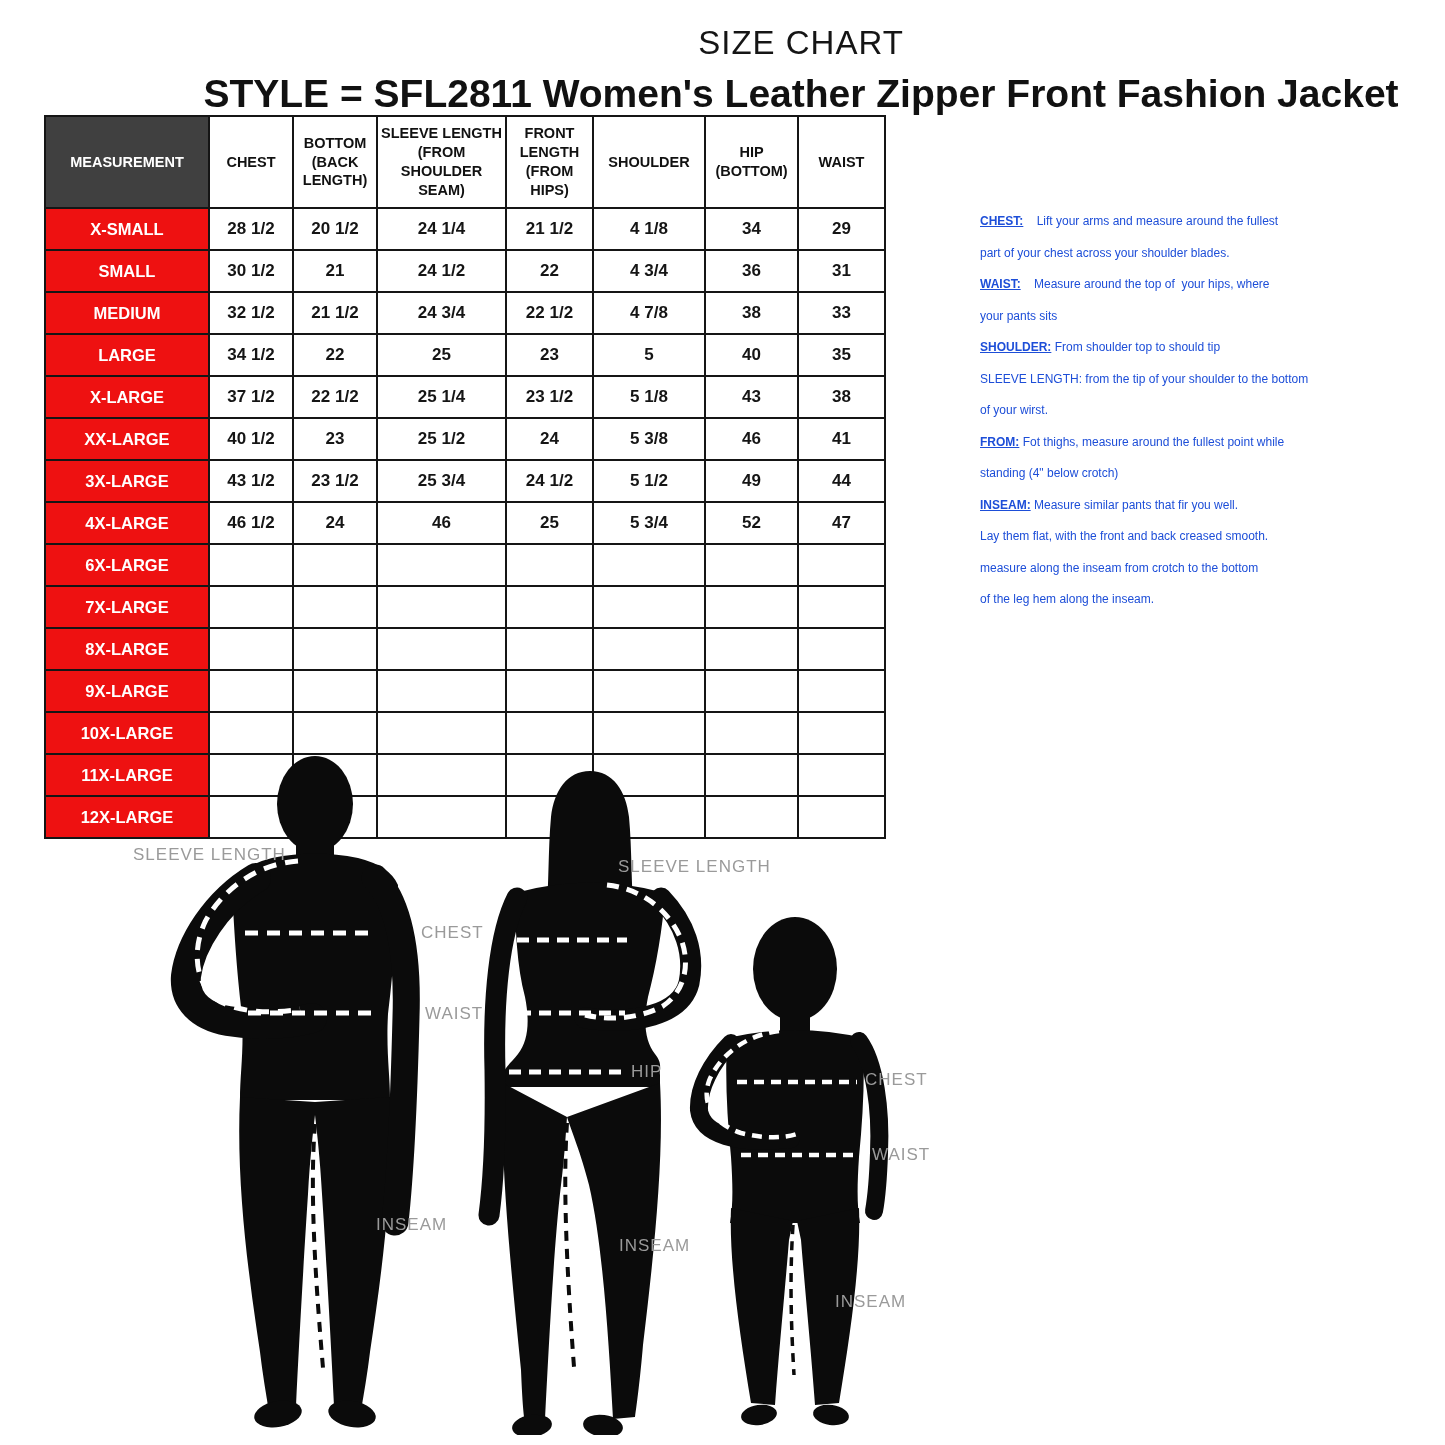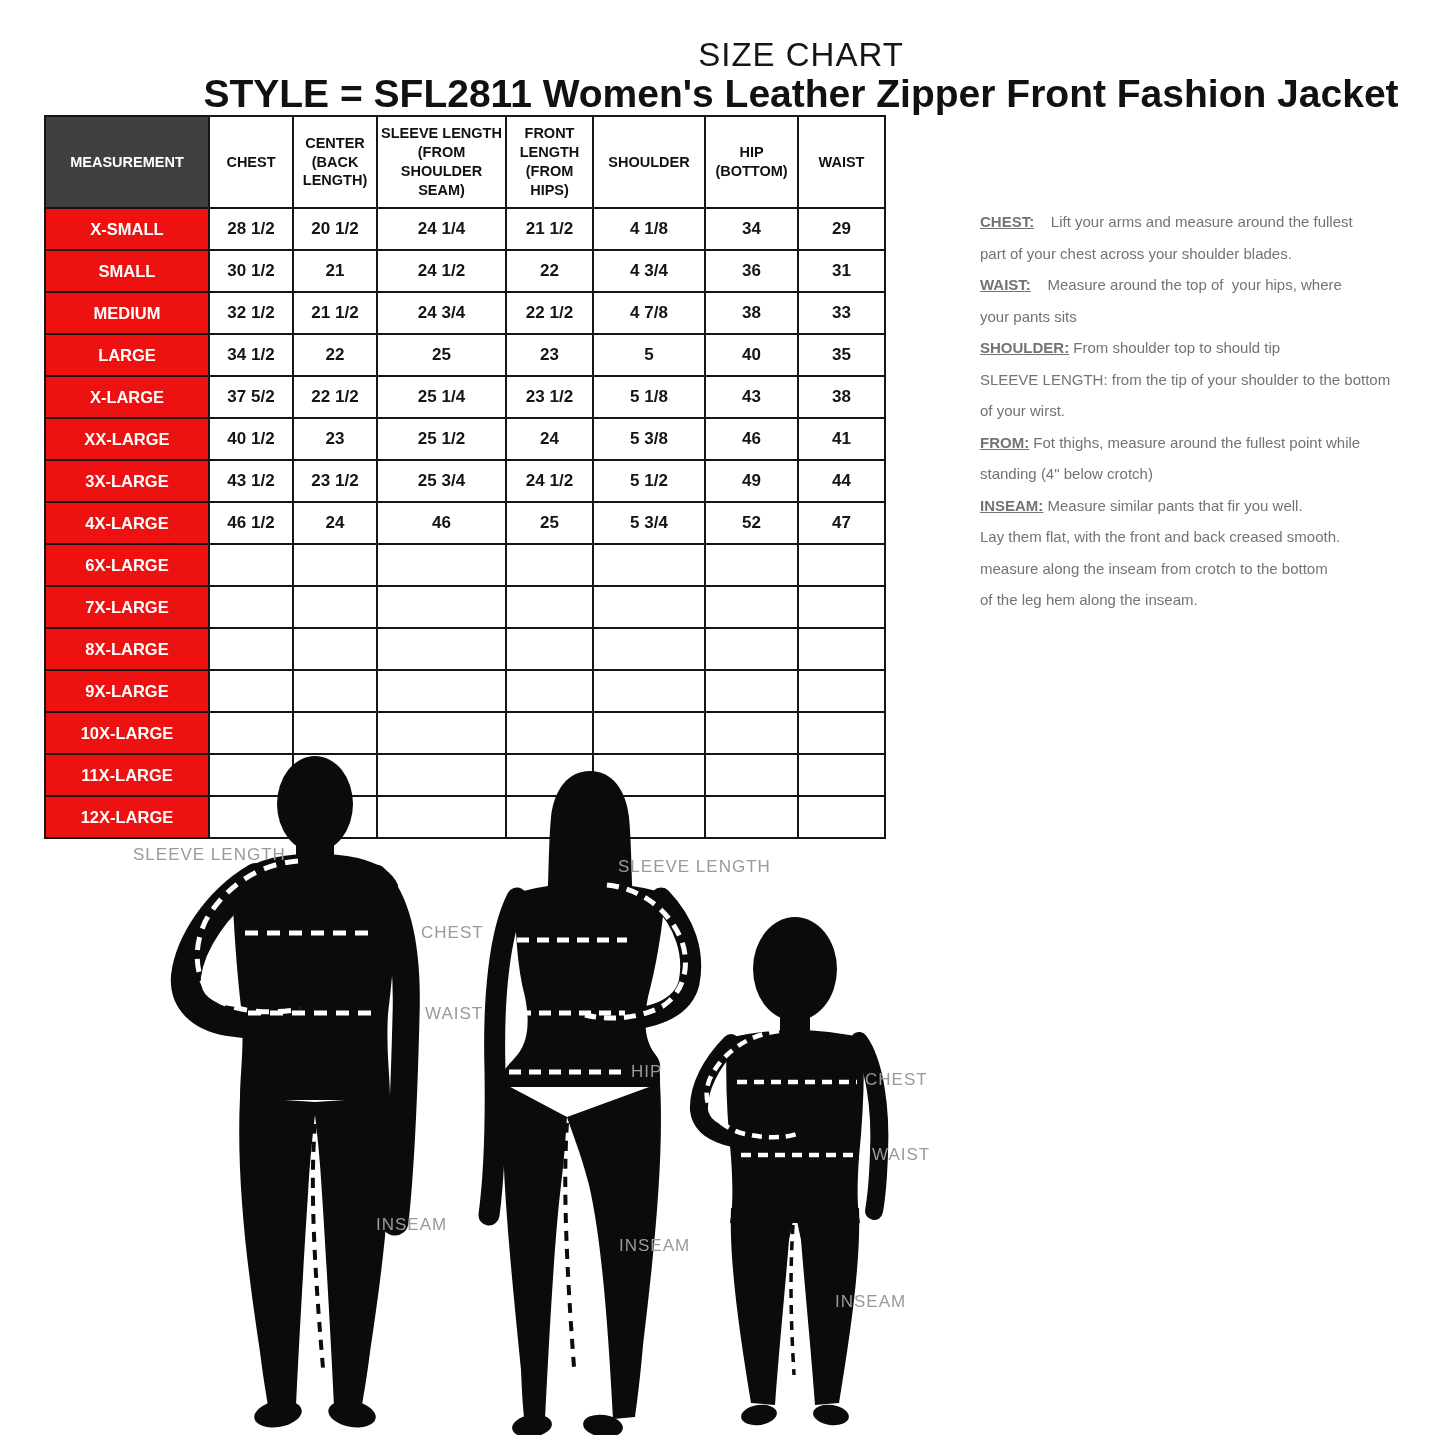--- a/index.html
+++ b/index.html
@@ -1,32 +1,32 @@
 <!DOCTYPE html>
 <html><head>
 <meta charset="utf-8">
 <style>
   html,body{margin:0;padding:0;background:#fff;}
   .page{position:relative;width:1445px;height:1445px;background:#ffffff;overflow:hidden;
         font-family:"Liberation Sans",sans-serif;color:#111;}
   .title{position:absolute;top:24px;left:801px;transform:translateX(-50%);
-         font-size:33px;font-weight:400;letter-spacing:1px;white-space:nowrap;color:#151515;margin-top:12px;}
+         font-size:33px;font-weight:400;letter-spacing:1px;white-space:nowrap;color:#151515;}
   .subtitle{position:absolute;top:72px;left:801px;transform:translateX(-50%);
             font-size:39px;font-weight:700;white-space:nowrap;color:#111;}
   .table-wrap{position:absolute;left:44px;top:115px;width:841px;height:592px;}
   table{border-collapse:collapse;table-layout:fixed;width:841px;height:592px;}
   th,td{border:2px solid #151515;padding:0 2px;overflow:hidden;}
   thead tr{height:92px;}
   tbody tr{height:42px;}
   th{font-size:14.5px;font-weight:700;text-align:center;vertical-align:middle;line-height:1.3;color:#111;}
   td{font-size:17px;font-weight:700;text-align:center;vertical-align:middle;color:#151515;}
   .red-cell{background:#404040;color:#ffffff;}
   .size-cell{background:#ee1111;color:#ffffff;font-size:16.5px;font-weight:700;}
   .instructions{position:absolute;left:980px;top:206px;width:440px;}
-  .instr-line{height:31.5px;line-height:31.5px;font-size:15px;white-space:pre;color:#737373;}
+  .instr-line{height:31.5px;line-height:31.5px;font-size:12px;white-space:pre;color:#1d4ed8;}
   .kw{font-weight:700;text-decoration:underline;}
   .figures{position:absolute;left:0;top:740px;width:1292px;height:705px;}
   .fig{position:absolute;}
   .fig-label{position:absolute;color:#9a9a9a;font-size:17px;letter-spacing:1px;white-space:nowrap;}
 </style>
 </head>
 <body>
 
 <div class="page">
 
@@ -42,21 +42,21 @@
           <col style="width:129px">
         <col style="width:87px">
           <col style="width:112px">
           <col style="width:93px">
           <col style="width:87px">
       </colgroup>
       <thead>
         <tr>
           <th class="red-cell">MEASUREMENT</th>
           <th>CHEST</th>
-          <th>CENTER (BACK LENGTH)</th>
+          <th>BOTTOM (BACK LENGTH)</th>
           <th>SLEEVE LENGTH (FROM SHOULDER SEAM)</th>
           <th>FRONT LENGTH (FROM HIPS)</th>
           <th>SHOULDER</th>
           <th>HIP (BOTTOM)</th>
           <th>WAIST</th>
         </tr>
       </thead>
       <tbody>
           <tr>
             <td class="size-cell">X-SMALL</td>
@@ -93,21 +93,21 @@
             <td>34 1/2</td>
             <td>22</td>
             <td>25</td>
             <td>23</td>
             <td>5</td>
             <td>40</td>
             <td>35</td>
           </tr>
           <tr>
             <td class="size-cell">X-LARGE</td>
-            <td>37 5/2</td>
+            <td>37 1/2</td>
             <td>22 1/2</td>
             <td>25 1/4</td>
             <td>23 1/2</td>
             <td>5 1/8</td>
             <td>43</td>
             <td>38</td>
           </tr>
           <tr>
             <td class="size-cell">XX-LARGE</td>
             <td>40 1/2</td>

